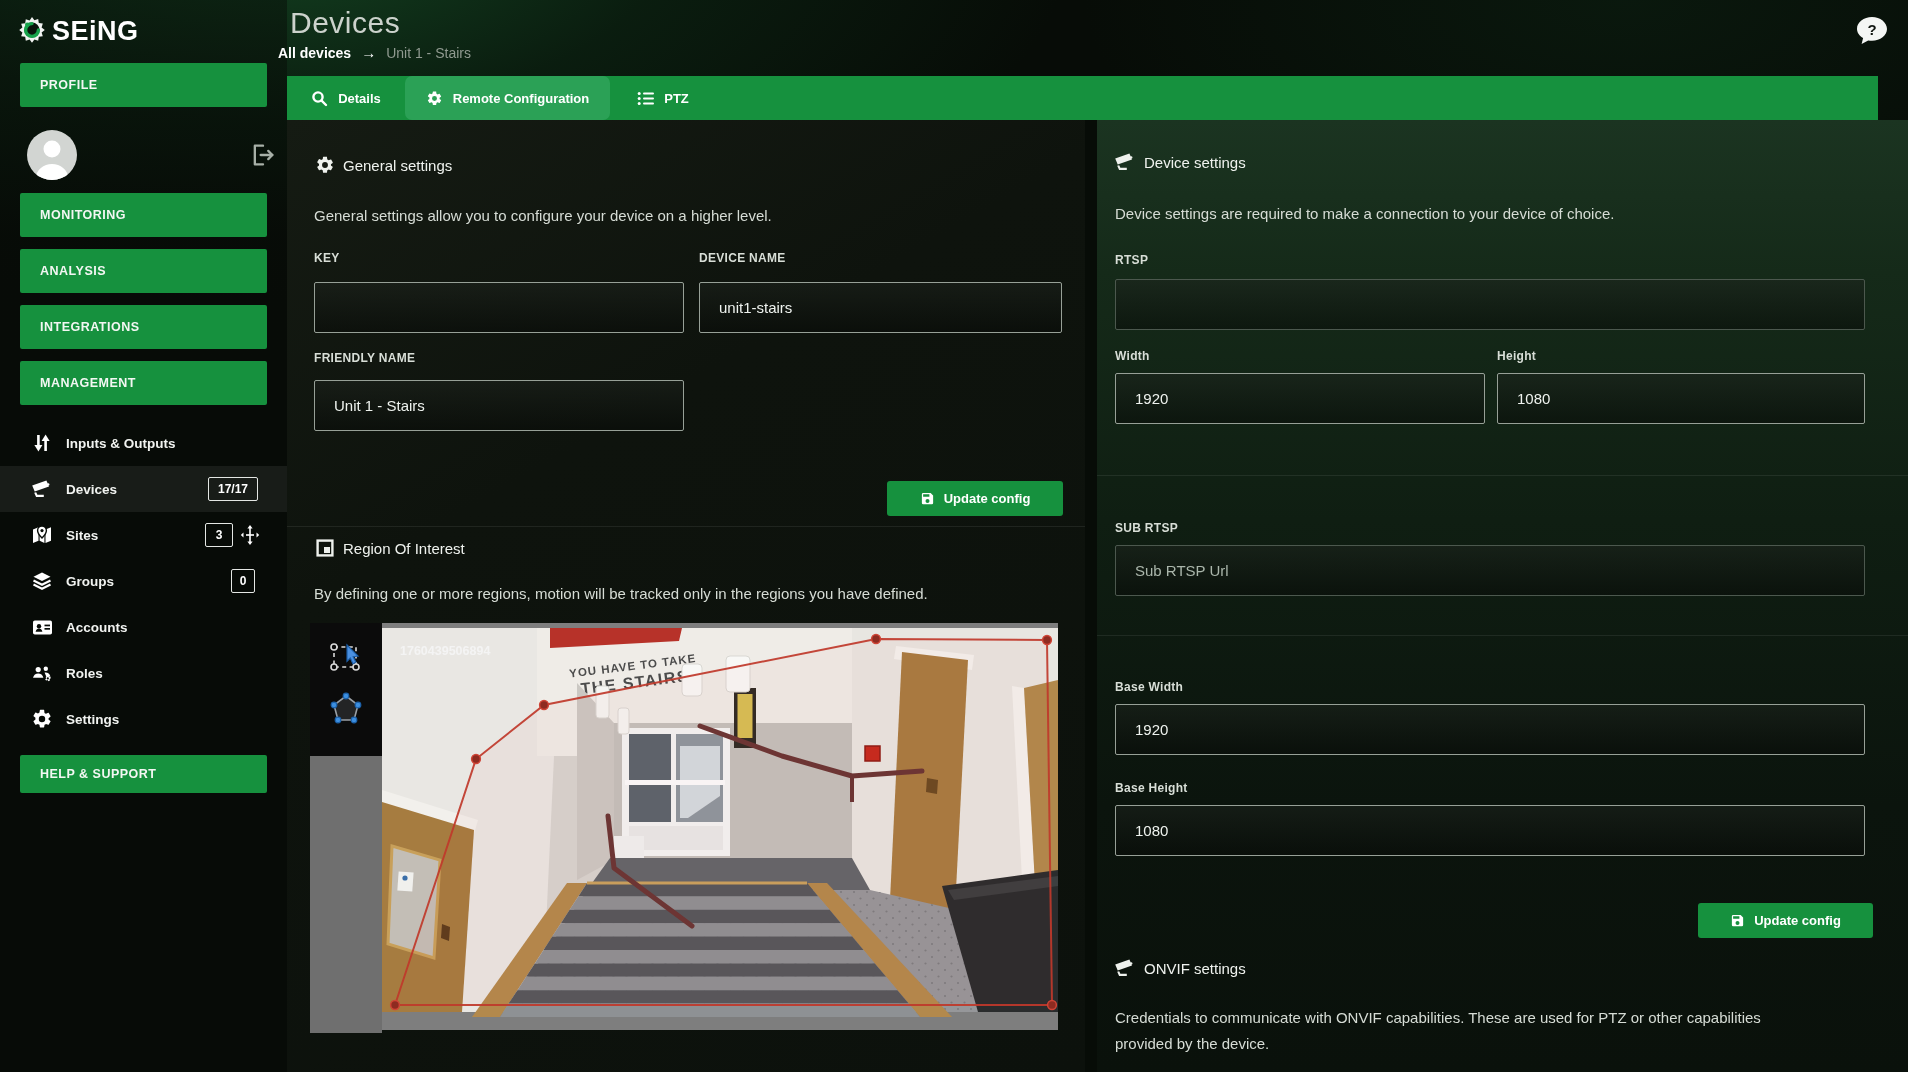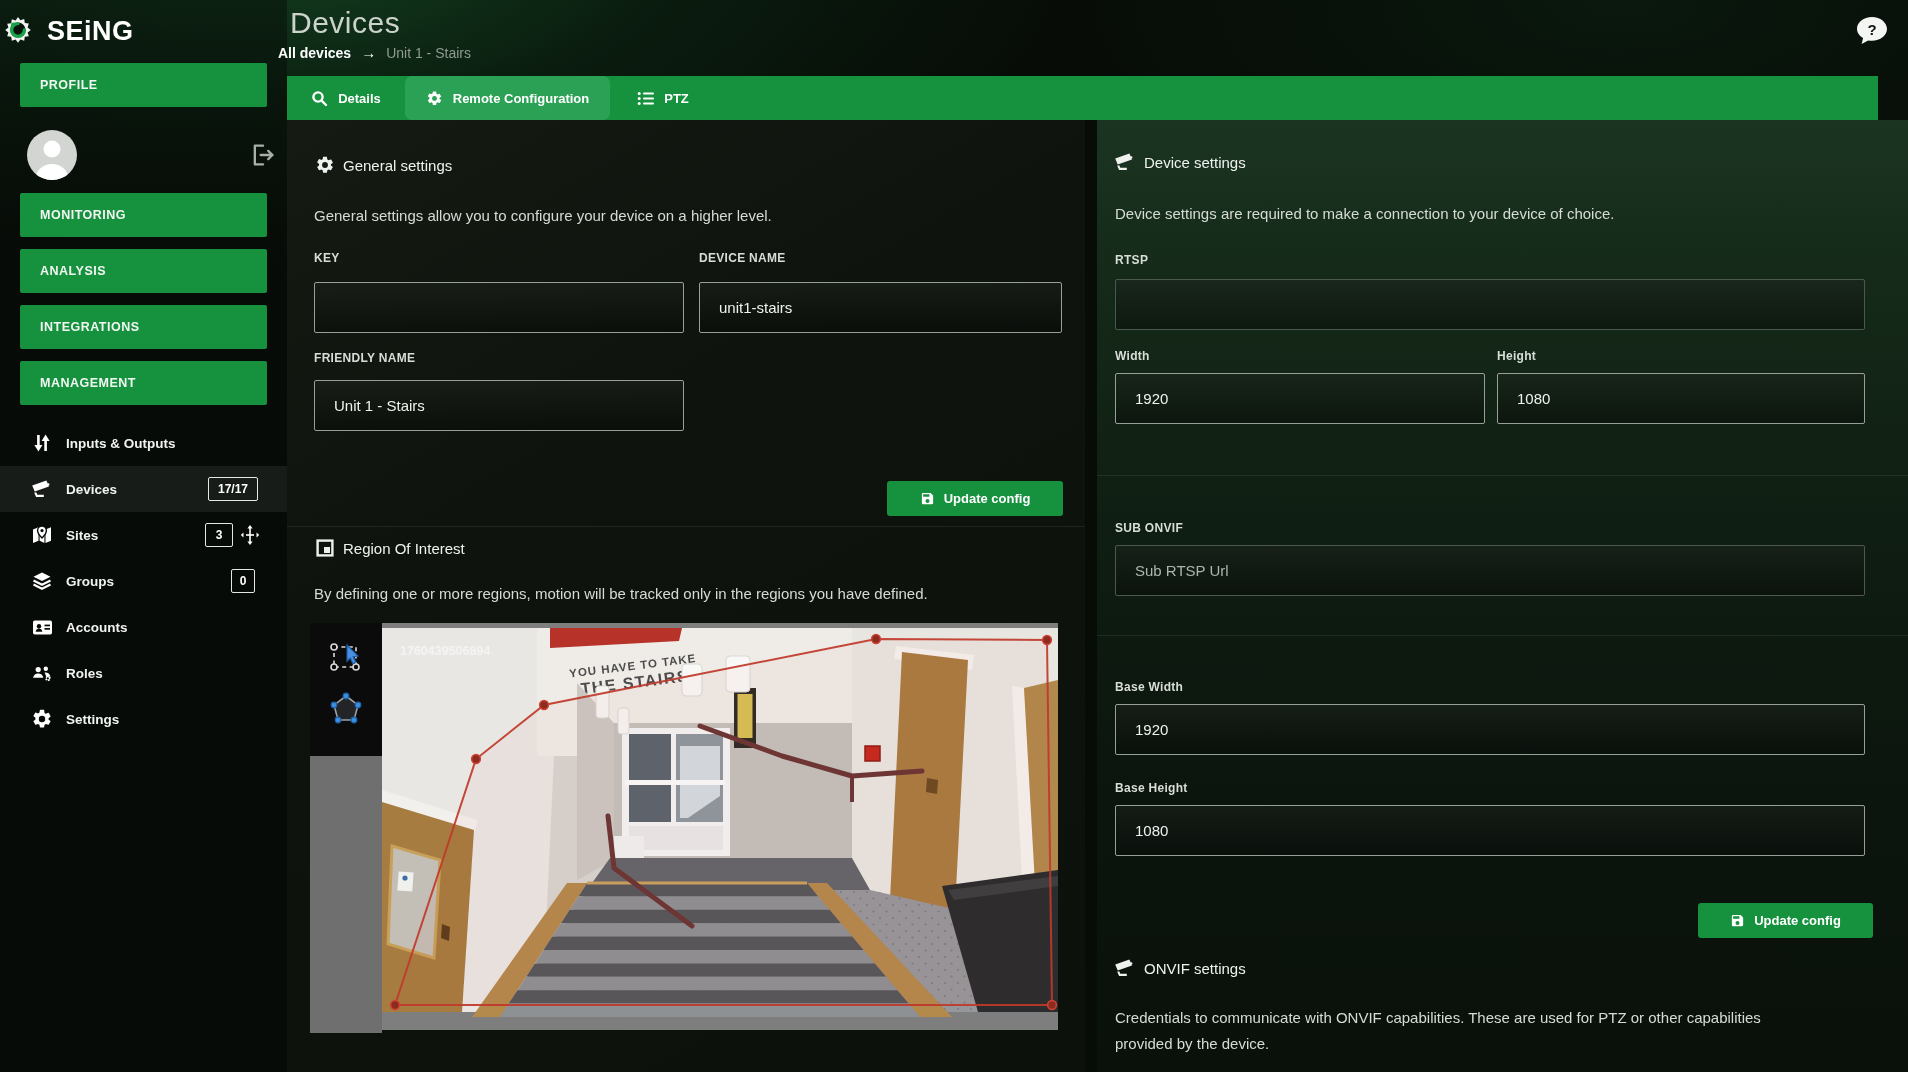--- a/index.html
+++ b/index.html
@@ -72,21 +72,21 @@
 
   .helpfab { position:absolute; left:1853px; top:14px; width:38px; height:36px; cursor:pointer; }
 </style>
 </head>
 <body>
 
 <div class="glow"></div>
 
 <div class="sidebar">
 
-  <div class="abs" style="left:0;top:13px;display:flex;align-items:center;gap:11px;">
+  <div class="abs" style="left:14px;top:13px;display:flex;align-items:center;gap:2px;">
     <span style="display:flex;">
       <svg width="36" height="36" viewBox="0 0 36 36">
         <g fill="#f2f4f2">
           <path d="M18 4l2.4 3.2 3.8-1.2.6 4 4 .6-1.2 3.8L30.8 17l-3.2 2.4 1.2 3.8-4 .6-.6 4-3.8-1.2L18 29.8l-2.4-3.2-3.8 1.2-.6-4-4-.6 1.2-3.8L5.2 17l3.2-2.4-1.2-3.8 4-.6.6-4 3.8 1.2z"></path>
         </g>
         <circle cx="18" cy="17" r="7.6" fill="#0a140c"></circle>
         <path d="M18 10.6a6.4 6.4 0 1 0 6.4 6.4" fill="none" stroke="#17a24b" stroke-width="3.4" stroke-linecap="round"></path>
         <circle cx="13.2" cy="11.6" r="2.2" fill="#17a24b"></circle>
       </svg>
     </span>
@@ -202,20 +202,21 @@
 
   <div class="srow" style="top:696px;">
     <span class="ic">
       <svg width="22" height="22" viewBox="0 0 24 24" fill="#fff">
         <path d="M19.14 12.94c.04-.3.06-.61.06-.94s-.02-.64-.07-.94l2.03-1.58a.5.5 0 0 0 .12-.64l-1.92-3.32a.5.5 0 0 0-.61-.22l-2.39.96a7.3 7.3 0 0 0-1.62-.94l-.36-2.54A.5.5 0 0 0 13.89 2h-3.78a.5.5 0 0 0-.49.42l-.36 2.54c-.59.24-1.13.56-1.62.94l-2.39-.96a.5.5 0 0 0-.61.22L2.72 8.48a.5.5 0 0 0 .12.64l2.03 1.58c-.05.3-.07.63-.07.94s.02.64.07.94l-2.03 1.58a.5.5 0 0 0-.12.64l1.92 3.32c.14.24.42.34.61.22l2.39-.96c.49.38 1.03.7 1.62.94l.36 2.54c.04.24.25.42.49.42h3.78c.24 0 .45-.18.49-.42l.36-2.54c.59-.24 1.13-.56 1.62-.94l2.39.96c.24.1.5 0 .61-.22l1.92-3.32a.5.5 0 0 0-.12-.64l-2.01-1.58zM12 15.5A3.5 3.5 0 1 1 12 8.5a3.5 3.5 0 0 1 0 7z"></path>
       </svg>
     </span>
     <span class="lbl">Settings</span>
   </div>
 
+  <button class="navbtn" style="top:755px;height:38px;">HELP &amp; SUPPORT</button>
 </div>
 
 <div class="page-title">Devices</div>
 <div class="crumb">
   <span class="root">All devices</span>
   <span class="arrow">→</span>
   <span class="cur">Unit 1 - Stairs</span>
 </div>
 
 <div class="helpfab">
@@ -437,21 +438,21 @@
 <div class="flabel" style="left:1115px;top:253px;">RTSP</div>
 <input class="field dim" style="left: 1115px; top: 279px; width: 750px; height: 51px;" value="">
 
 <div class="flabel" style="left:1115px;top:349px;">Width</div>
 <input class="field" style="left: 1115px; top: 373px; width: 370px; height: 51px;" value="1920">
 <div class="flabel" style="left:1497px;top:349px;">Height</div>
 <input class="field" style="left: 1497px; top: 373px; width: 368px; height: 51px;" value="1080">
 
 <div class="hr" style="left:1097px;top:475px;width:811px;"></div>
 
-<div class="flabel" style="left:1115px;top:521px;">SUB ONVIF</div>
+<div class="flabel" style="left:1115px;top:521px;">SUB RTSP</div>
 <input class="field dim" style="left: 1115px; top: 545px; width: 750px; height: 51px;" placeholder="Sub RTSP Url">
 
 <div class="hr" style="left:1097px;top:635px;width:811px;"></div>
 
 <div class="flabel" style="left:1115px;top:680px;">Base Width</div>
 <input class="field" style="left: 1115px; top: 704px; width: 750px; height: 51px;" value="1920">
 
 <div class="flabel" style="left:1115px;top:781px;">Base Height</div>
 <input class="field" style="left: 1115px; top: 805px; width: 750px; height: 51px;" value="1080">
 

